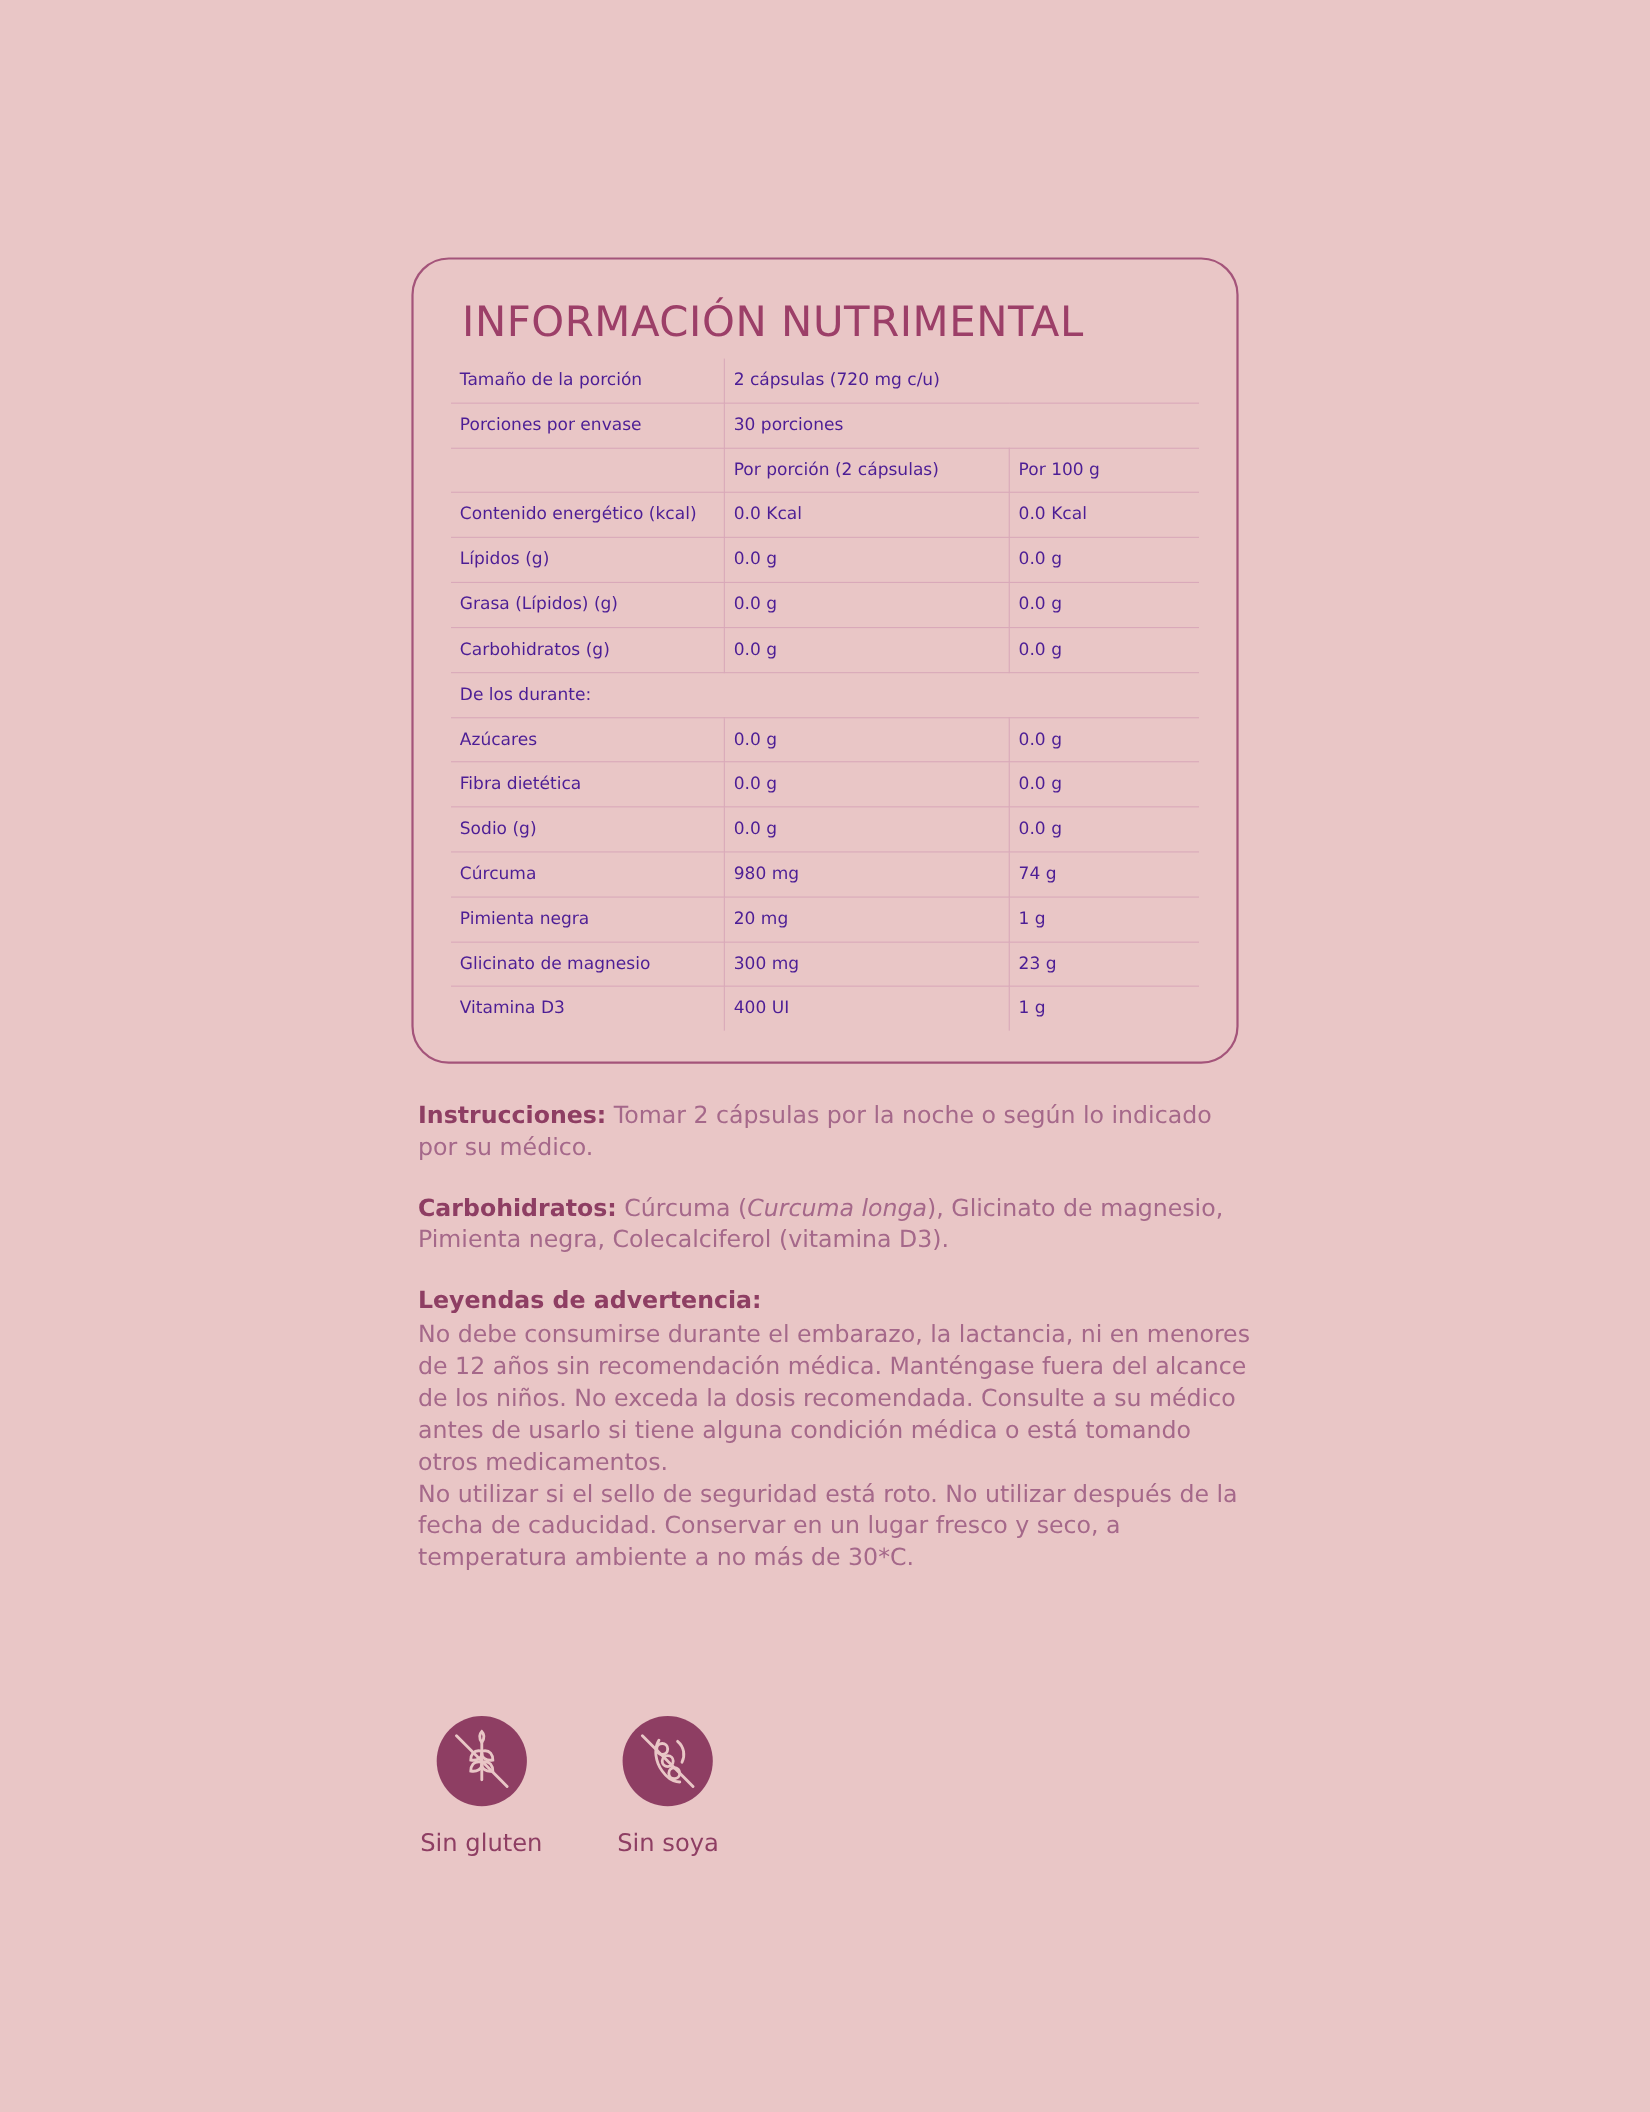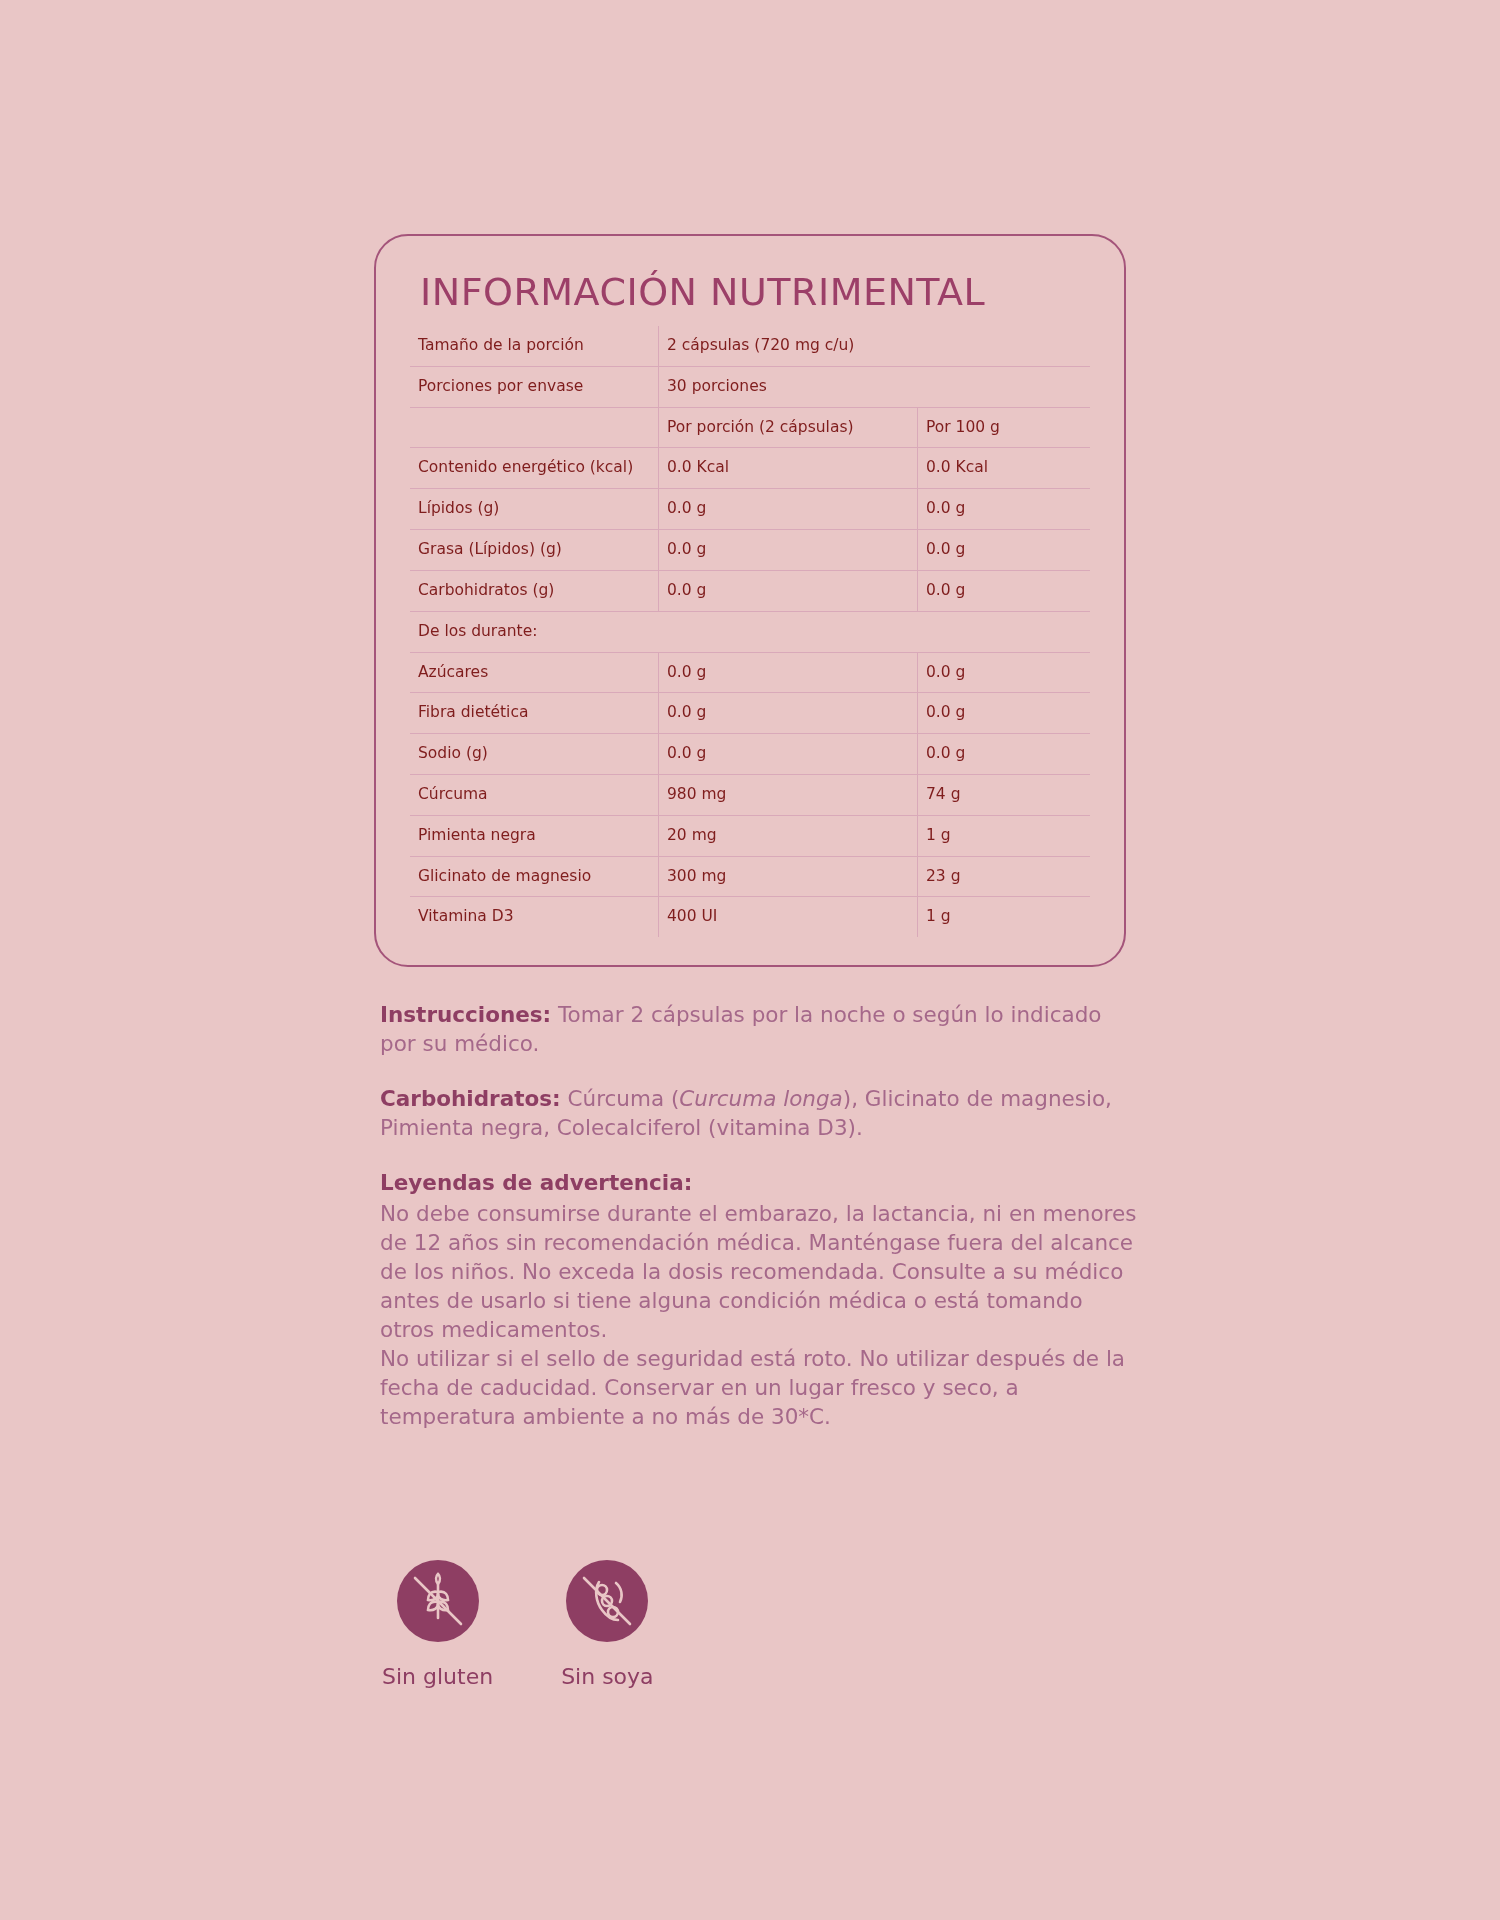--- a/index.html
+++ b/index.html
@@ -37,21 +37,21 @@
     font-size: 38px;
     letter-spacing: 0.5px;
     color: #9c3f68;
     font-weight: 400;
     margin: 8px 0 12px 10px;
   }
   table.nutri {
     width: 100%;
     border-collapse: collapse;
     font-size: 15.5px;
-    color: #7f1d1d;
+    color: #4c1d95;
   }
   table.nutri td {
     padding: 11px 10px 11px 8px;
     border-bottom: 1px solid #d9a9b9;
     vertical-align: middle;
     line-height: 1.15;
   }
   table.nutri tr:last-child td {
     border-bottom: none;
   }

